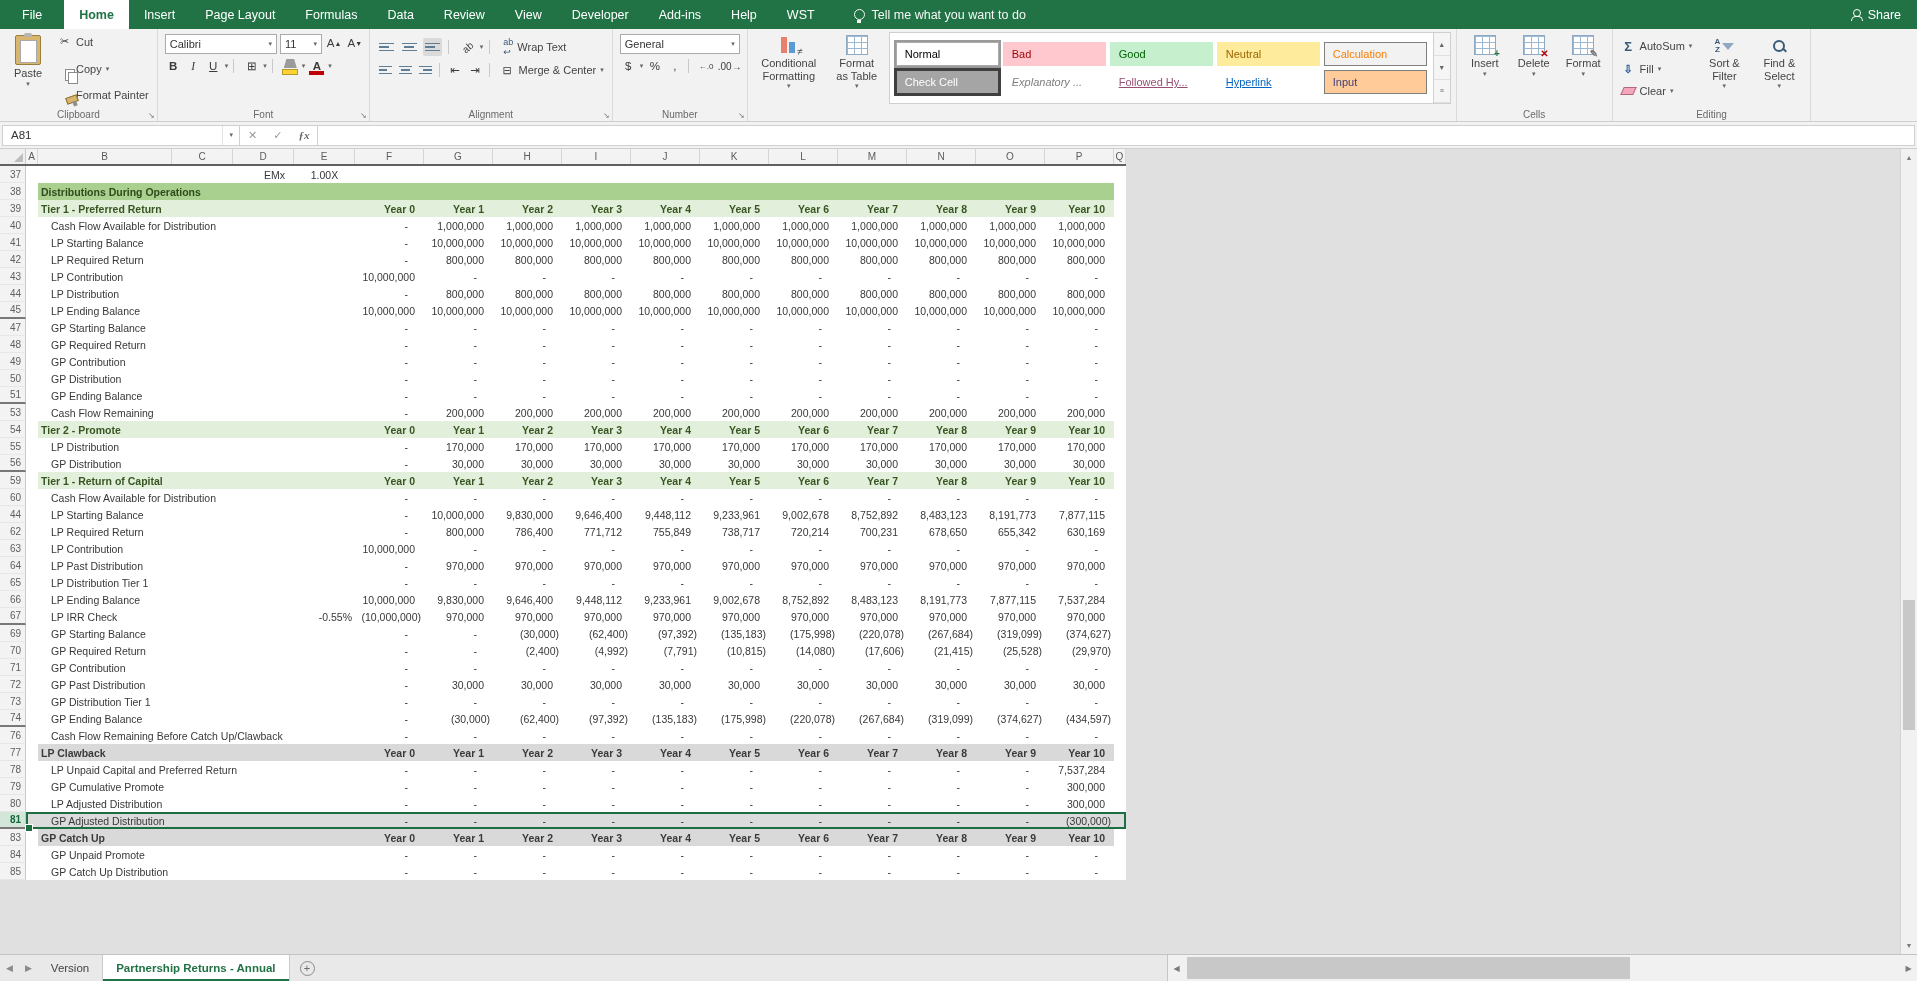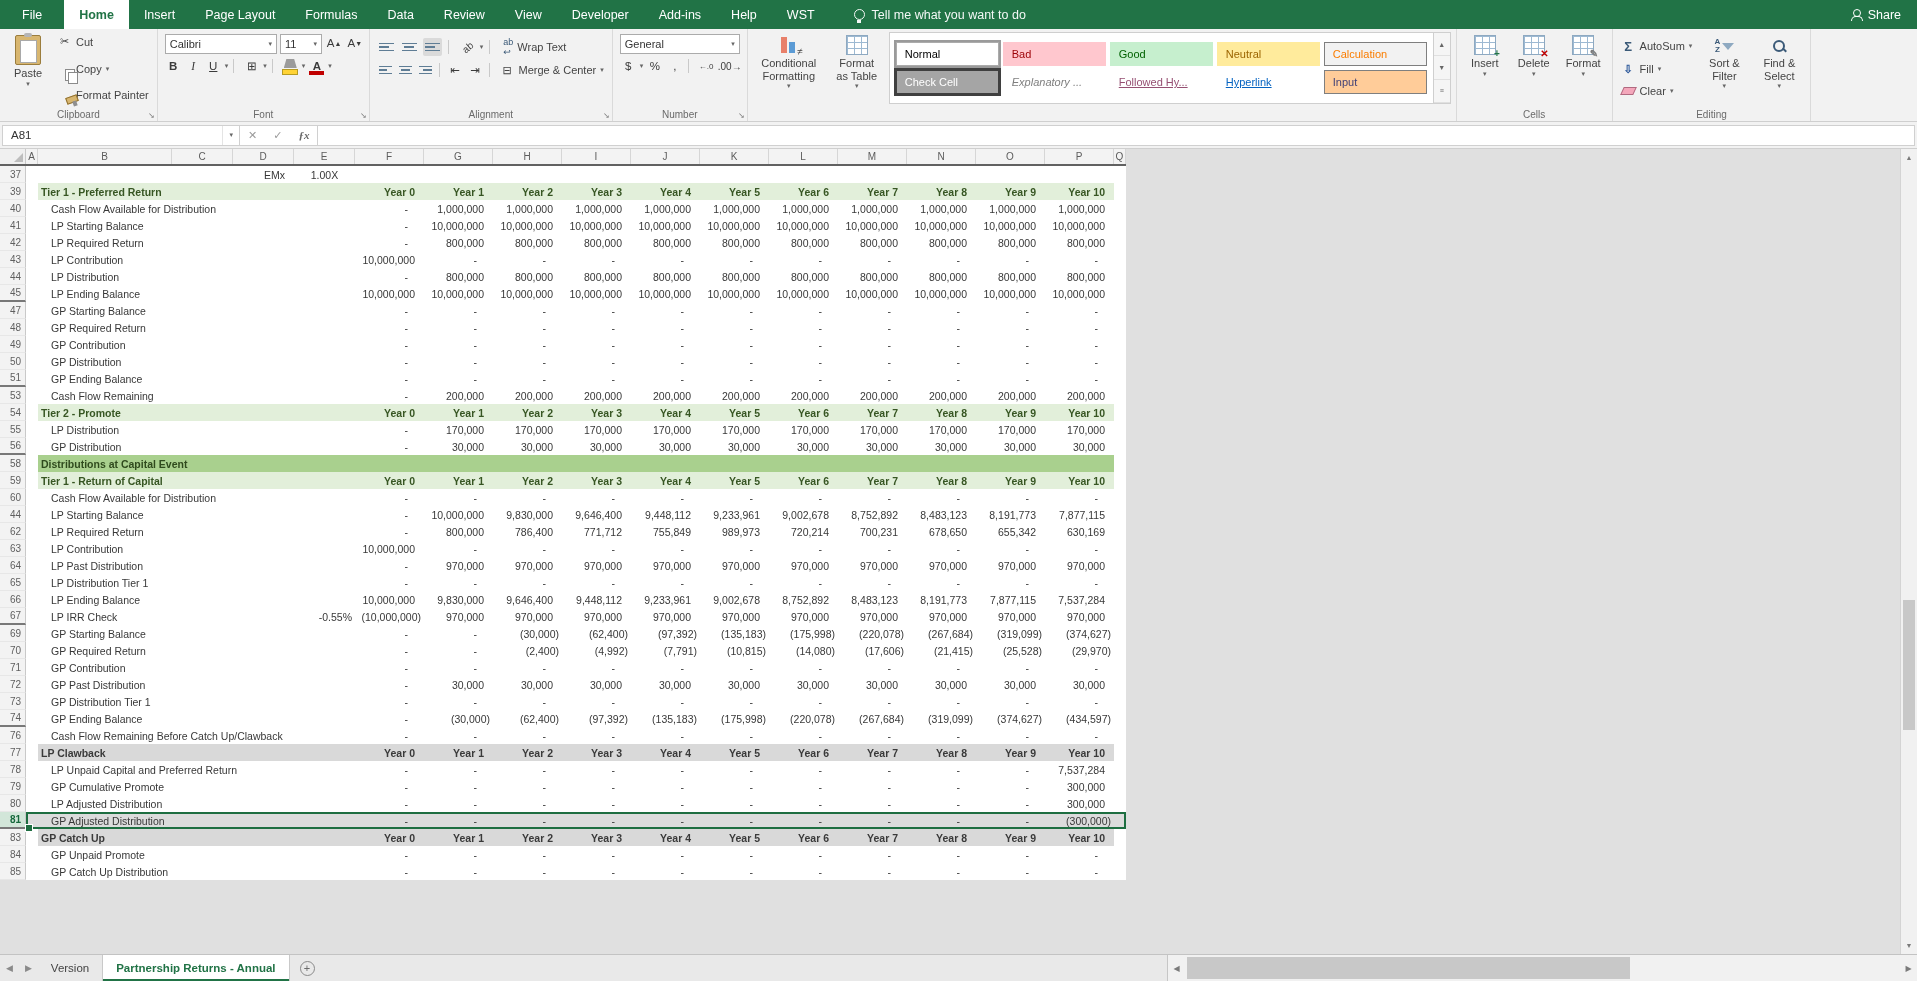--- a/index.html
+++ b/index.html
@@ -491,20 +491,28 @@
           <div class="gut">37</div>
           <div class="rc">
             <div class="c" style="width: 12px; flex: 0 0 12px;"></div>
             <div class="c lblc" style="width: 195px; flex: 0 0 195px;"></div>
             <div class="c num" style="width: 61px; flex: 0 0 61px; text-align: center;">EMx</div>
             <div class="c ctr" style="width: 61px; flex: 0 0 61px;">1.00X</div>
             <div class="c" style="width: 12px; flex: 0 0 12px;"></div>
           </div>
         </div>
         <div class="r">
+          <div class="gut">38</div>
+          <div class="rc">
+            <div class="c" style="width: 12px; flex: 0 0 12px;"></div>
+            <div class="c lblc l0 secbg" style="width: 1076px; flex: 0 0 1076px;">Distributions During Operations</div>
+            <div class="c" style="width: 12px; flex: 0 0 12px;"></div>
+          </div>
+        </div>
+        <div class="r">
           <div class="gut">39</div>
           <div class="rc">
             <div class="c" style="width: 12px; flex: 0 0 12px;"></div>
             <div class="c lblc l0 tbg" style="width: 317px; flex: 0 0 317px;">Tier 1 - Preferred Return</div>
             <div class="c num yh tbg" style="width: 69px; flex: 0 0 69px;">Year 0</div>
             <div class="c num yh tbg" style="width: 69px; flex: 0 0 69px;">Year 1</div>
             <div class="c num yh tbg" style="width: 69px; flex: 0 0 69px;">Year 2</div>
             <div class="c num yh tbg" style="width: 69px; flex: 0 0 69px;">Year 3</div>
             <div class="c num yh tbg" style="width: 69px; flex: 0 0 69px;">Year 4</div>
             <div class="c num yh tbg" style="width: 69px; flex: 0 0 69px;">Year 5</div>
@@ -823,28 +831,20 @@
             <div class="c num" style="width: 69px; flex: 0 0 69px;">30,000</div>
             <div class="c num" style="width: 69px; flex: 0 0 69px;">30,000</div>
             <div class="c num" style="width: 69px; flex: 0 0 69px;">30,000</div>
             <div class="c num" style="width: 69px; flex: 0 0 69px;">30,000</div>
             <div class="c num" style="width: 69px; flex: 0 0 69px;">30,000</div>
             <div class="c num" style="width: 69px; flex: 0 0 69px;">30,000</div>
             <div class="c" style="width: 12px; flex: 0 0 12px;"></div>
           </div>
         </div>
         <div class="r">
-          <div class="gut">58</div>
-          <div class="rc">
-            <div class="c" style="width: 12px; flex: 0 0 12px;"></div>
-            <div class="c lblc l0 secbg" style="width: 1076px; flex: 0 0 1076px;">Distributions at Capital Event</div>
-            <div class="c" style="width: 12px; flex: 0 0 12px;"></div>
-          </div>
-        </div>
-        <div class="r">
           <div class="gut">59</div>
           <div class="rc">
             <div class="c" style="width: 12px; flex: 0 0 12px;"></div>
             <div class="c lblc l0 tbg" style="width: 317px; flex: 0 0 317px;">Tier 1 - Return of Capital</div>
             <div class="c num yh tbg" style="width: 69px; flex: 0 0 69px;">Year 0</div>
             <div class="c num yh tbg" style="width: 69px; flex: 0 0 69px;">Year 1</div>
             <div class="c num yh tbg" style="width: 69px; flex: 0 0 69px;">Year 2</div>
             <div class="c num yh tbg" style="width: 69px; flex: 0 0 69px;">Year 3</div>
             <div class="c num yh tbg" style="width: 69px; flex: 0 0 69px;">Year 4</div>
             <div class="c num yh tbg" style="width: 69px; flex: 0 0 69px;">Year 5</div>
@@ -903,21 +903,21 @@
           <div class="rc">
             <div class="c" style="width: 12px; flex: 0 0 12px;"></div>
             <div class="c lblc" style="width: 195px; flex: 0 0 195px;">LP Required Return</div>
             <div class="c" style="width: 61px; flex: 0 0 61px;"></div>
             <div class="c" style="width: 61px; flex: 0 0 61px;"></div>
             <div class="c num dash" style="width: 69px; flex: 0 0 69px;">-</div>
             <div class="c num" style="width: 69px; flex: 0 0 69px;">800,000</div>
             <div class="c num" style="width: 69px; flex: 0 0 69px;">786,400</div>
             <div class="c num" style="width: 69px; flex: 0 0 69px;">771,712</div>
             <div class="c num" style="width: 69px; flex: 0 0 69px;">755,849</div>
-            <div class="c num" style="width: 69px; flex: 0 0 69px;">989,973</div>
+            <div class="c num" style="width: 69px; flex: 0 0 69px;">738,717</div>
             <div class="c num" style="width: 69px; flex: 0 0 69px;">720,214</div>
             <div class="c num" style="width: 69px; flex: 0 0 69px;">700,231</div>
             <div class="c num" style="width: 69px; flex: 0 0 69px;">678,650</div>
             <div class="c num" style="width: 69px; flex: 0 0 69px;">655,342</div>
             <div class="c num" style="width: 69px; flex: 0 0 69px;">630,169</div>
             <div class="c" style="width: 12px; flex: 0 0 12px;"></div>
           </div>
         </div>
         <div class="r">
           <div class="gut">63</div>

